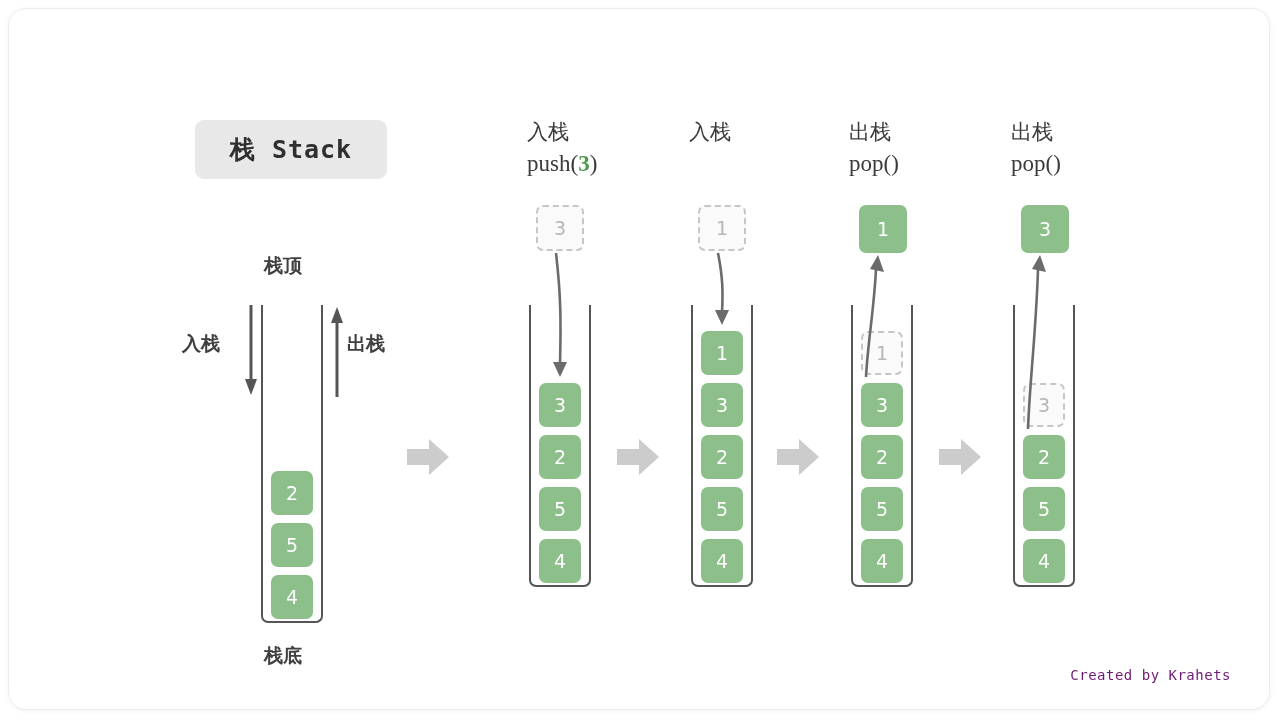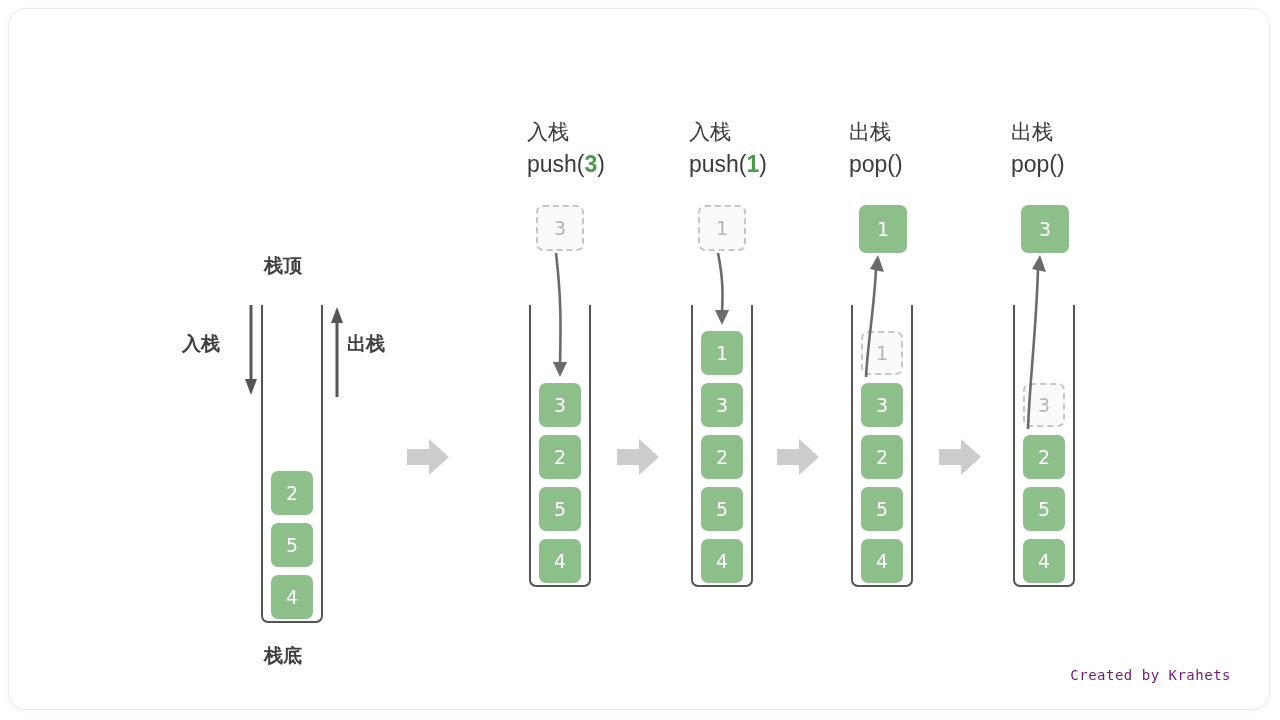--- a/index.html
+++ b/index.html
@@ -58,21 +58,21 @@
     text-align: left;
     white-space: nowrap;
   }
   .col-head .cn {
     font-family: "DejaVu Sans", sans-serif;
     font-size: 21px;
     color: #3a3a3a;
     line-height: 30px;
   }
   .col-head .code {
-    font-family: Liberation Sans, sans-serif;
+    font-family: Liberation Serif, serif;
     font-size: 23px;
     color: #3a3a3a;
     line-height: 34px;
     letter-spacing: 0px;
   }
   .col-head .code .num {
     color: #4c9a4c;
     font-weight: bold;
   }
 
@@ -132,20 +132,23 @@
     letter-spacing: 0.5px;
     white-space: nowrap;
   }
   svg { display: block; overflow: visible; }
 </style>
 </head>
 <body>
 
 <div id="card" class="abs">
 
+  <div id="title-badge" class="abs">
+    <span>栈 Stack</span>
+  </div>
 
   <div class="abs" id="base-stack-group" style="left:170px; top:230px; width:230px; height:410px;">
 
     <div class="abs cn-label" style="left:85px; top:14px;">栈顶</div>
 
     <div class="abs cn-label" style="left:85px; top:404px;">栈底</div>
 
     <div class="abs cn-label" style="left:3px; top:92px;">入栈</div>
 
     <div class="abs cn-label" style="left:168px; top:92px;">出栈</div>
@@ -180,21 +183,20 @@
         <div class="cell solid" style="left: 10px; top: 182px;">5</div>
         <div class="cell solid" style="left: 10px; top: 234px;">4</div>
       </div>
       <div class="abs cell ghost" style="left: 527px; top: 196px; width: 48px; height: 46px;">3</div>
       <svg class="abs" width="70" height="124" viewBox="0 0 70 124" style="left: 516px; top: 244px;">
         <path d="M 31 0 C 36 43.4 36 68.2 35 112" stroke="#6b6b6b" stroke-width="2.6" fill="none"></path>
         <path d="M 35 124 L 28 109 L 42 109 Z" fill="#6b6b6b"></path>
       </svg>
       <div class="abs col-head" style="left: 680px; top: 108px;">
         <div class="cn">入栈</div>
-        <div class="code"><span>push(</span><span class="num">1</span><span>)</span></div>
       </div>
       <div class="abs stack" style="left: 682px; top: 296px; height: 282px;">
         <div class="stack-frame" style="height: 282px;"></div>
         <div class="cell solid" style="left: 10px; top: 26px;">1</div>
         <div class="cell solid" style="left: 10px; top: 78px;">3</div>
         <div class="cell solid" style="left: 10px; top: 130px;">2</div>
         <div class="cell solid" style="left: 10px; top: 182px;">5</div>
         <div class="cell solid" style="left: 10px; top: 234px;">4</div>
       </div>
       <div class="abs cell ghost" style="left: 689px; top: 196px; width: 48px; height: 46px;">1</div>

